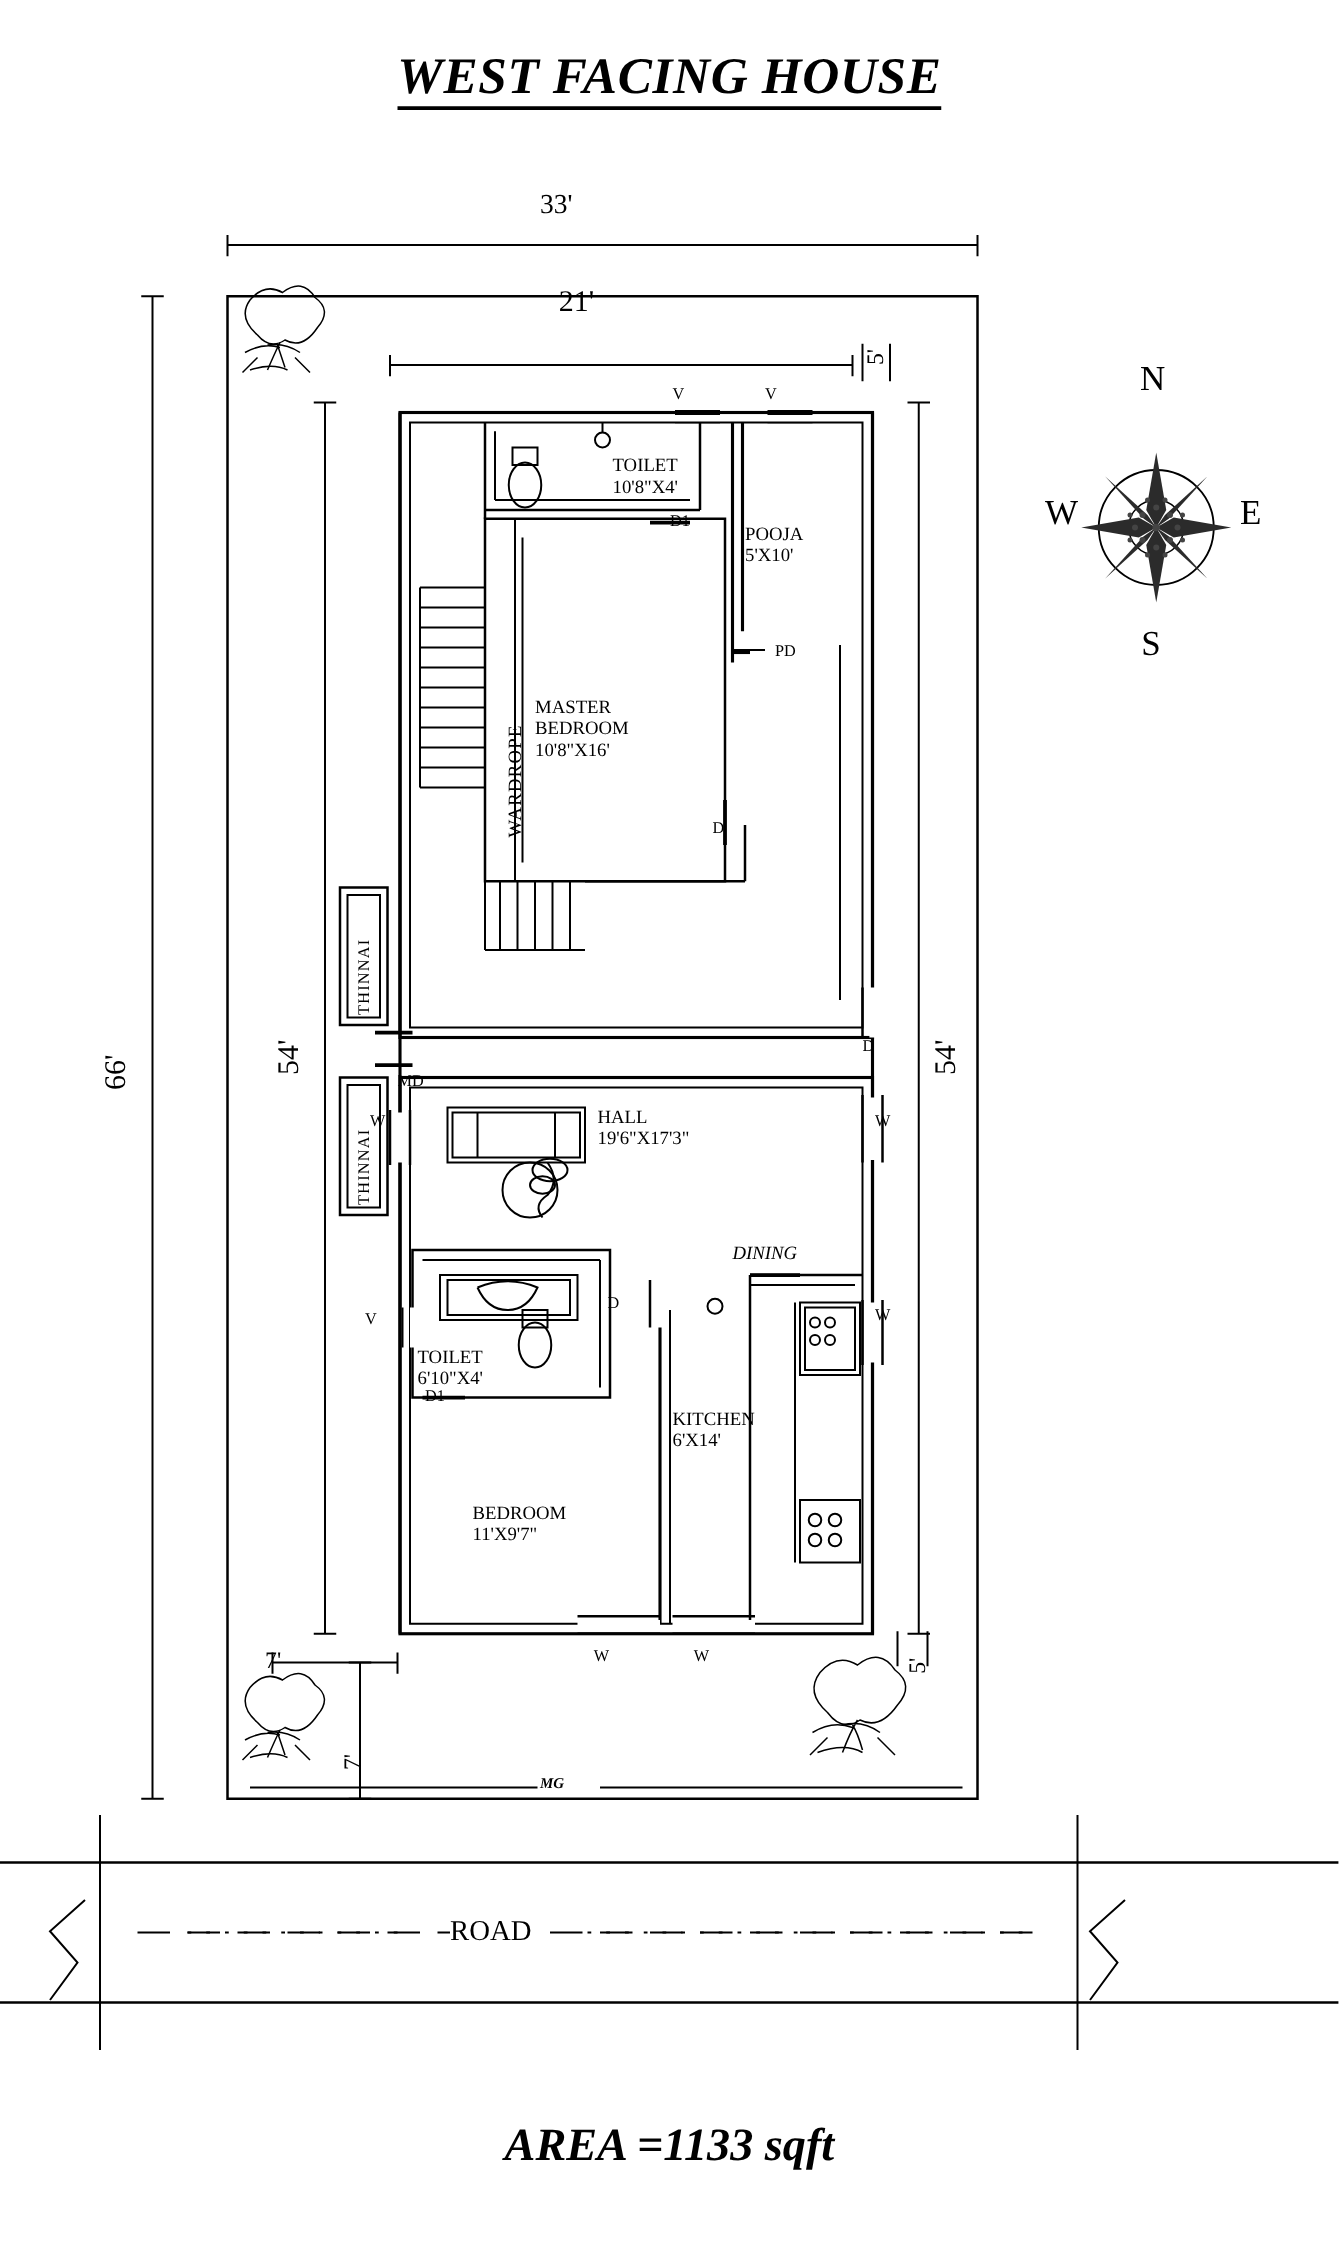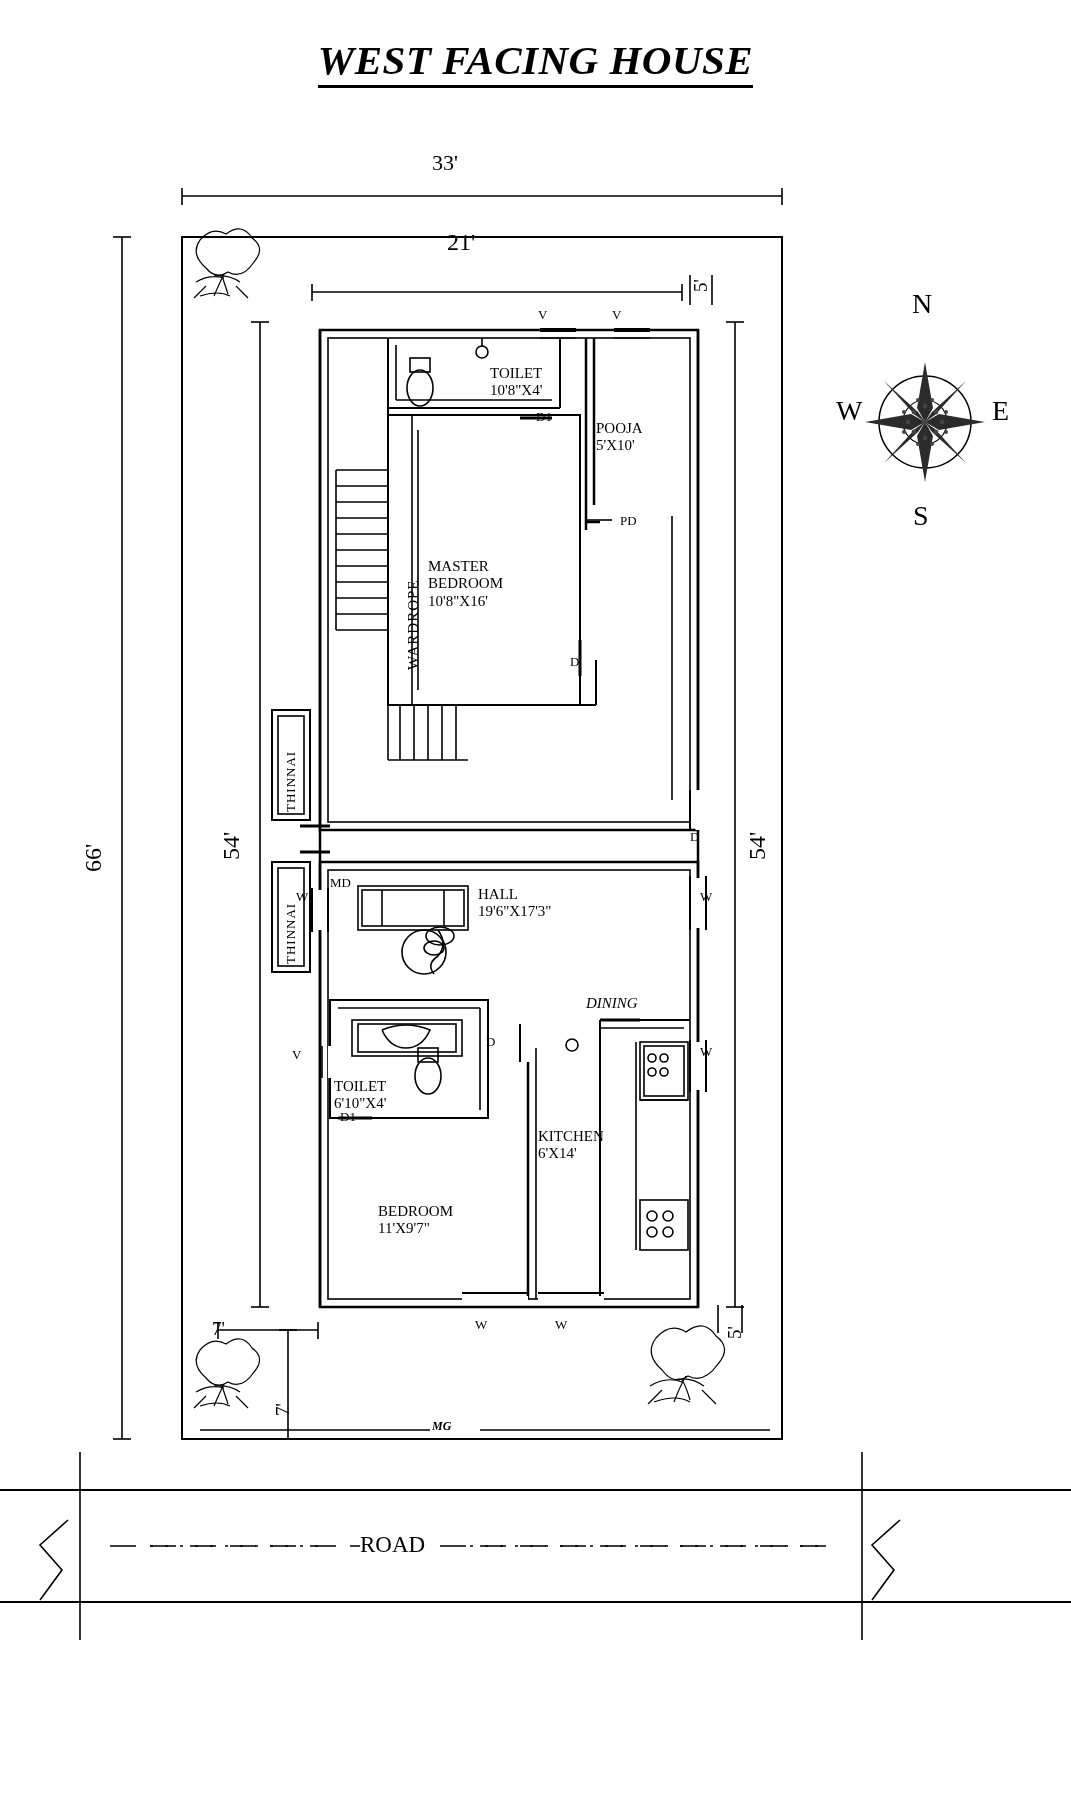--- a/index.html
+++ b/index.html
@@ -348,32 +348,33 @@
   <div class="abs lbl" style="top:1203px;left:378px;width:120px;">
     <div>BEDROOM</div>
     <div class="sm">11'X9'7"</div>
   </div>
 
   <div class="abs lbl sm" style="top:308px;left:538px;width:40px;">V</div>
   <div class="abs lbl sm" style="top:308px;left:612px;width:40px;">V</div>
   <div class="abs lbl sm" style="top:410px;left:536px;width:40px;">D1</div>
   <div class="abs lbl sm" style="top:514px;left:620px;width:40px;">PD</div>
   <div class="abs lbl sm" style="top:655px;left:570px;width:40px;">D</div>
-  <div class="abs lbl sm" style="top:876px;left:318px;width:40px;padding-left:12px;">MD</div>
+  <div class="abs lbl sm" style="top:858px;left:318px;width:40px;">MD</div>
   <div class="abs lbl sm" style="top:830px;left:690px;width:40px;">D</div>
   <div class="abs lbl sm" style="top:890px;left:296px;width:30px;">W</div>
   <div class="abs lbl sm" style="top:890px;left:700px;width:30px;">W</div>
   <div class="abs lbl sm" style="top:1045px;left:700px;width:30px;">W</div>
   <div class="abs lbl sm" style="top:1035px;left:486px;width:30px;">D</div>
   <div class="abs lbl sm" style="top:1048px;left:292px;width:30px;">V</div>
   <div class="abs lbl sm" style="top:1110px;left:340px;width:40px;">D1</div>
   <div class="abs lbl sm" style="top:1318px;left:475px;width:40px;">W</div>
   <div class="abs lbl sm" style="top:1318px;left:555px;width:40px;">W</div>
 
   <div class="abs lbl xs" style="top:1420px;left:432px;width:50px;font-style:italic;font-weight:bold;">MG</div>
   <div class="abs lbl" style="top:1532px;left:360px;width:80px;font-size:23px;">ROAD</div>
 
   <div class="abs compass-letter" style="top:288px;left:912px;">N</div>
   <div class="abs compass-letter" style="top:500px;left:913px;">S</div>
   <div class="abs compass-letter" style="top:395px;left:836px;">W</div>
   <div class="abs compass-letter" style="top:395px;left:992px;">E</div>
 
+  <div class="abs area">AREA =1133 sqft</div>
 </div>
 
 </body></html>

